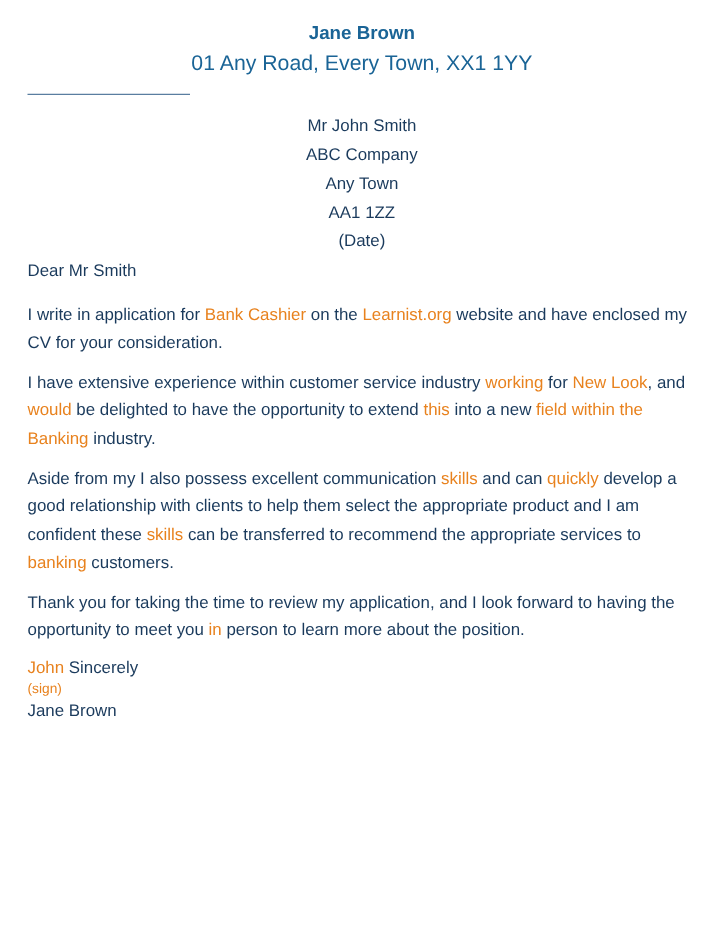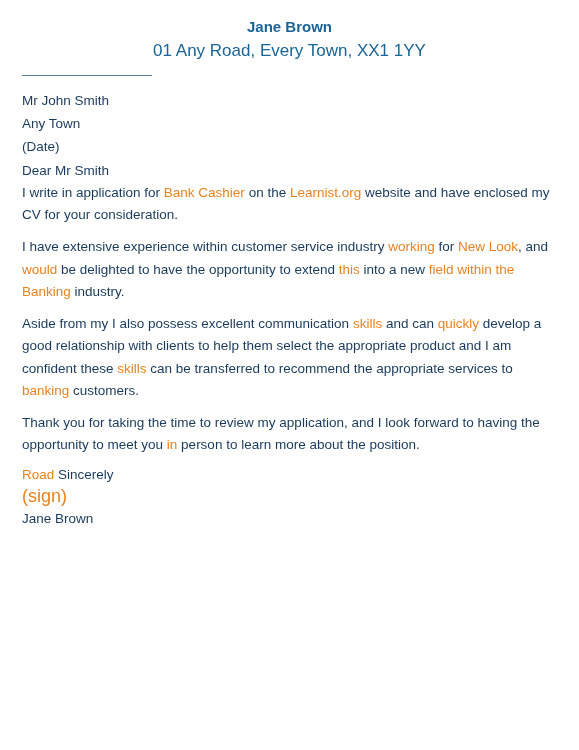--- a/index.html
+++ b/index.html
@@ -26,85 +26,88 @@
       margin-bottom: 14px;
     }
     .divider {
       border: none;
       border-top: 1.5px solid #5a7ea0;
       width: 130px;
       margin-bottom: 14px;
     }
     .recipient-block {
       margin-bottom: 4px;
+      text-align: center;
     }
     .recipient-block p {
       font-size: 13.5px;
       color: #1a3a5c;
       line-height: 1.7;
     }
     .highlighted {
       color: #e8821e;
     }
     .body-block {
-      margin-top: 4px;
+      margin-top: 17px;
     }
     .body-block p {
       font-size: 13.5px;
       color: #1a3a5c;
       line-height: 1.65;
       margin-bottom: 10px;
     }
     .salutation {
       font-size: 13.5px;
       color: #1a3a5c;
       margin-bottom: 2px;
     }
     .closing {
       font-size: 13.5px;
       color: #1a3a5c;
       margin-top: 6px;
       margin-bottom: 4px;
     }
     .sign {
-      font-size: 18px;
+      font-size: 11px;
       color: #e8821e;
       margin-bottom: 4px;
     }
     .final-name {
       font-size: 13.5px;
       color: #1a3a5c;
     }
   </style>
 </head>
 <body>
 
 <div class="header-name">Jane Brown</div>
 <div class="header-address">01 Any Road, Every Town, XX1 1YY</div>
 
 <hr class="divider">
 
 <div class="recipient-block">
   <p>Mr John Smith</p>
+  <p>ABC Company</p>
   <p>Any Town</p>
+  <p>AA1 1ZZ</p>
   <p class="highlighted">(Date)</p>
 </div>
 
 <div class="salutation">Dear Mr Smith</div>
 
 <div class="body-block">
   <p>
     I write in application for <span class="highlighted">Bank Cashier</span> on the <span class="highlighted">Learnist.org</span> website and have enclosed my CV for your consideration.
   </p>
   <p>
     I have extensive experience within customer service industry <span class="highlighted">working</span> for <span class="highlighted">New Look</span>, and <span class="highlighted">would</span> be delighted to have the opportunity to extend <span class="highlighted">this</span> into a new <span class="highlighted">field within the Banking</span> industry.
   </p>
   <p>
     Aside from my I also possess excellent communication <span class="highlighted">skills</span> and can <span class="highlighted">quickly</span> develop a good relationship with clients to help them select the appropriate product and I am confident these <span class="highlighted">skills</span> can be transferred to recommend the appropriate services to <span class="highlighted">banking</span> customers.
   </p>
   <p>
     Thank you for taking the time to review my application, and I look forward to having the opportunity to meet you <span class="highlighted">in</span> person to learn more about the position.
   </p>
 </div>
 
-<div class="closing"><span class="highlighted">Road</span> Sincerely</div>
+<div class="closing"><span class="highlighted">John</span> Sincerely</div>
 <div class="sign">(sign)</div>
 <div class="final-name">Jane Brown</div>
 
 </body></html>

